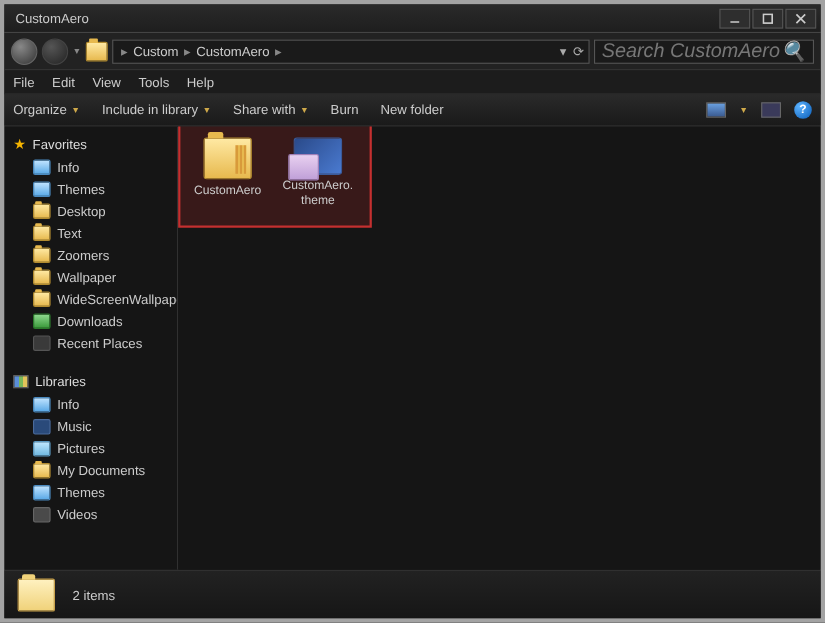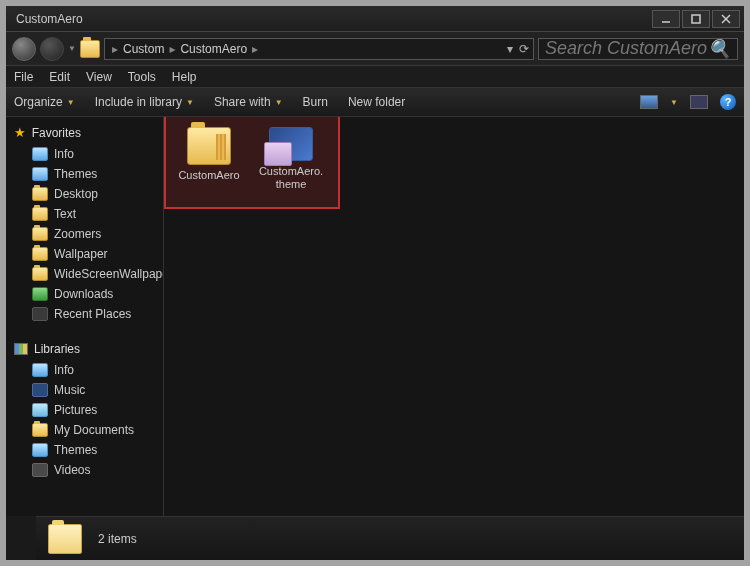--- a/index.html
+++ b/index.html
@@ -1,20 +1,20 @@
 <!DOCTYPE html>
 <html><head>
 <meta charset="utf-8">
 <style>
   * { box-sizing: border-box; margin: 0; padding: 0; font-family: "Segoe UI", Tahoma, sans-serif; }
   body { background: #fff; }
   .window {
     width: 750px; height: 566px;
     background: #1a1a1a;
-    border: 6px solid #a3a3a3;
+    border: 4px solid #a3a3a3;
     display: flex; flex-direction: column;
     position: relative;
   }
   
   .titlebar {
     height: 26px; background: linear-gradient(#2a2a2a,#1e1e1e);
     display: flex; align-items: center; justify-content: space-between;
     padding: 0 4px; color: #ccc; font-size: 12px;
     border-bottom: 1px solid #444;
   }
@@ -139,21 +139,21 @@
     content:""; position:absolute; left:-6px; bottom:-6px; width:26px; height:22px;
     background:linear-gradient(#e8d0f0,#c0a0d8); border:1px solid #a080b8; border-radius:2px;
   }
   .file-label { line-height:1.15; word-break:break-word; max-width:66px;}
 
   
   .statusbar {
     height:44px; background:linear-gradient(#222,#161616);
     border-top:1px solid #333;
     display:flex; align-items:center; padding:0 12px; gap:16px;
-    color:#ccc; font-size:12px;margin-left:30px;
+    color:#ccc; font-size:12px;
   }
   .status-thumb {
     width:34px; height:30px;
     background:linear-gradient(#fff1c0,#f0d27a);
     border:1px solid #caa24a; border-radius:2px; position:relative;
   }
   .status-thumb::before{content:"";position:absolute;top:-5px;left:3px;width:12px;height:5px;background:#f0d27a;border-radius:2px 2px 0 0;}
 
   
   ::-webkit-scrollbar{width:0;height:0;}

